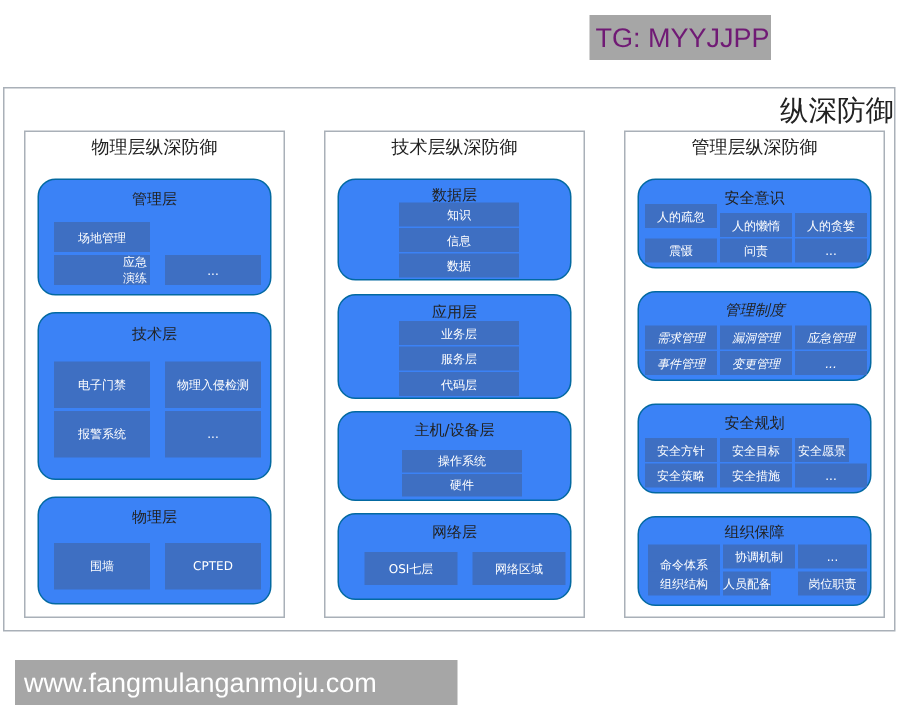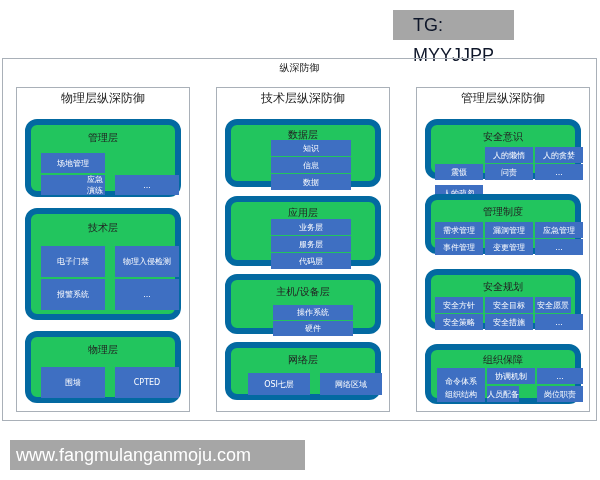--- a/index.html
+++ b/index.html
@@ -1,26 +1,26 @@
 <!DOCTYPE html>
 <html><head>
 <meta charset="utf-8">
 <style>
   html, body { margin:0; padding:0; }
   body { width:600px; height:480px; background:#ffffff; position:relative; overflow:hidden;
          font-family:"DejaVu Sans", sans-serif; color:#222; }
   .wm-top { position:absolute; left:393px; top:10px; width:121px; height:30px; background:#a6a6a6;
-            color:#0f172a; font-family:"Liberation Sans", sans-serif; font-size:18px; line-height:30px; padding-left:20px; box-sizing:border-box; }
+            color:#701a75; font-family:"Liberation Sans", sans-serif; font-size:18px; line-height:30px; padding-left:4px; box-sizing:border-box; }
   .wm-bottom { position:absolute; left:10px; top:440px; width:295px; height:30px; background:#a6a6a6;
             color:#fff; font-family:"Liberation Sans", sans-serif; font-size:18px; line-height:30px; padding-left:6px; box-sizing:border-box; }
   .outer { position:absolute; left:2px; top:58px; width:595px; height:363px; border:1px solid #a9b0b8; box-sizing:border-box; }
-  .outer-title { position:absolute; left:0; right:0; top:2px; text-align:center; font-size:10px; }
+  .outer-title { position:absolute; left:0; right:0; top:2px; text-align:right; font-size:19px; }
   .col { position:absolute; top:28px; width:174px; height:325px; border:1px solid #a9b0b8; box-sizing:border-box; background:#fff; }
   .col-title { position:absolute; left:0; right:0; top:2px; text-align:center; font-size:12px; }
-  .grp { position:absolute; left:8px; width:156px; border:6px solid #0369a1; border-radius:12px; box-sizing:border-box; background:#22c55e; }
+  .grp { position:absolute; left:8px; width:156px; border:1px solid #0369a1; border-radius:12px; box-sizing:border-box; background:#3b82f6; }
   .grp-title { position:absolute; left:0; right:0; text-align:center; font-size:10px; }
   .cell { position:absolute; background:#3e6fc2; color:#fff; font-size:8px; display:flex; align-items:center; justify-content:center; box-sizing:border-box; }
 </style>
 </head>
 <body>
 
 <div class="wm-top">TG: MYYJJPP</div>
 
 <div class="outer">
   <div class="outer-title">纵深防御</div>
@@ -79,29 +79,29 @@
       <div class="cell" style="left:42px;top:25px;width:80px;height:15px;">操作系统</div>
       <div class="cell" style="left:42px;top:41px;width:80px;height:15px;">硬件</div>
     </div>
   </div>
 
   <div class="col" style="left:413px;">
     <div class="col-title">管理层纵深防御</div>
 
     <div class="grp" style="top:31px;height:60px;">
       <div class="grp-title" style="top:5px;">安全意识</div>
-      <div class="cell" style="left:4px;top:16px;width:48px;height:16px;margin-top:44px;">人的疏忽</div>
+      <div class="cell" style="left:4px;top:16px;width:48px;height:16px;">人的疏忽</div>
       <div class="cell" style="left:54px;top:22px;width:48px;height:16px;">人的懒惰</div>
       <div class="cell" style="left:104px;top:22px;width:48px;height:16px;">人的贪婪</div>
       <div class="cell" style="left:4px;top:39px;width:48px;height:16px;">震慑</div>
       <div class="cell" style="left:54px;top:39px;width:48px;height:16px;">问责</div>
       <div class="cell" style="left:104px;top:39px;width:48px;height:16px;">...</div>
     </div>
 
-    <div class="grp" style="top:106px;height:60px;">
+    <div class="grp" style="top:106px;height:60px;font-style:italic;">
       <div class="grp-title" style="top:5px;">管理制度</div>
       <div class="cell" style="left:4px;top:22px;width:48px;height:16px;">需求管理</div>
       <div class="cell" style="left:54px;top:22px;width:48px;height:16px;">漏洞管理</div>
       <div class="cell" style="left:104px;top:22px;width:48px;height:16px;">应急管理</div>
       <div class="cell" style="left:4px;top:39px;width:48px;height:16px;">事件管理</div>
       <div class="cell" style="left:54px;top:39px;width:48px;height:16px;">变更管理</div>
       <div class="cell" style="left:104px;top:39px;width:48px;height:16px;">...</div>
     </div>
 
     <div class="grp" style="top:181px;height:60px;">

